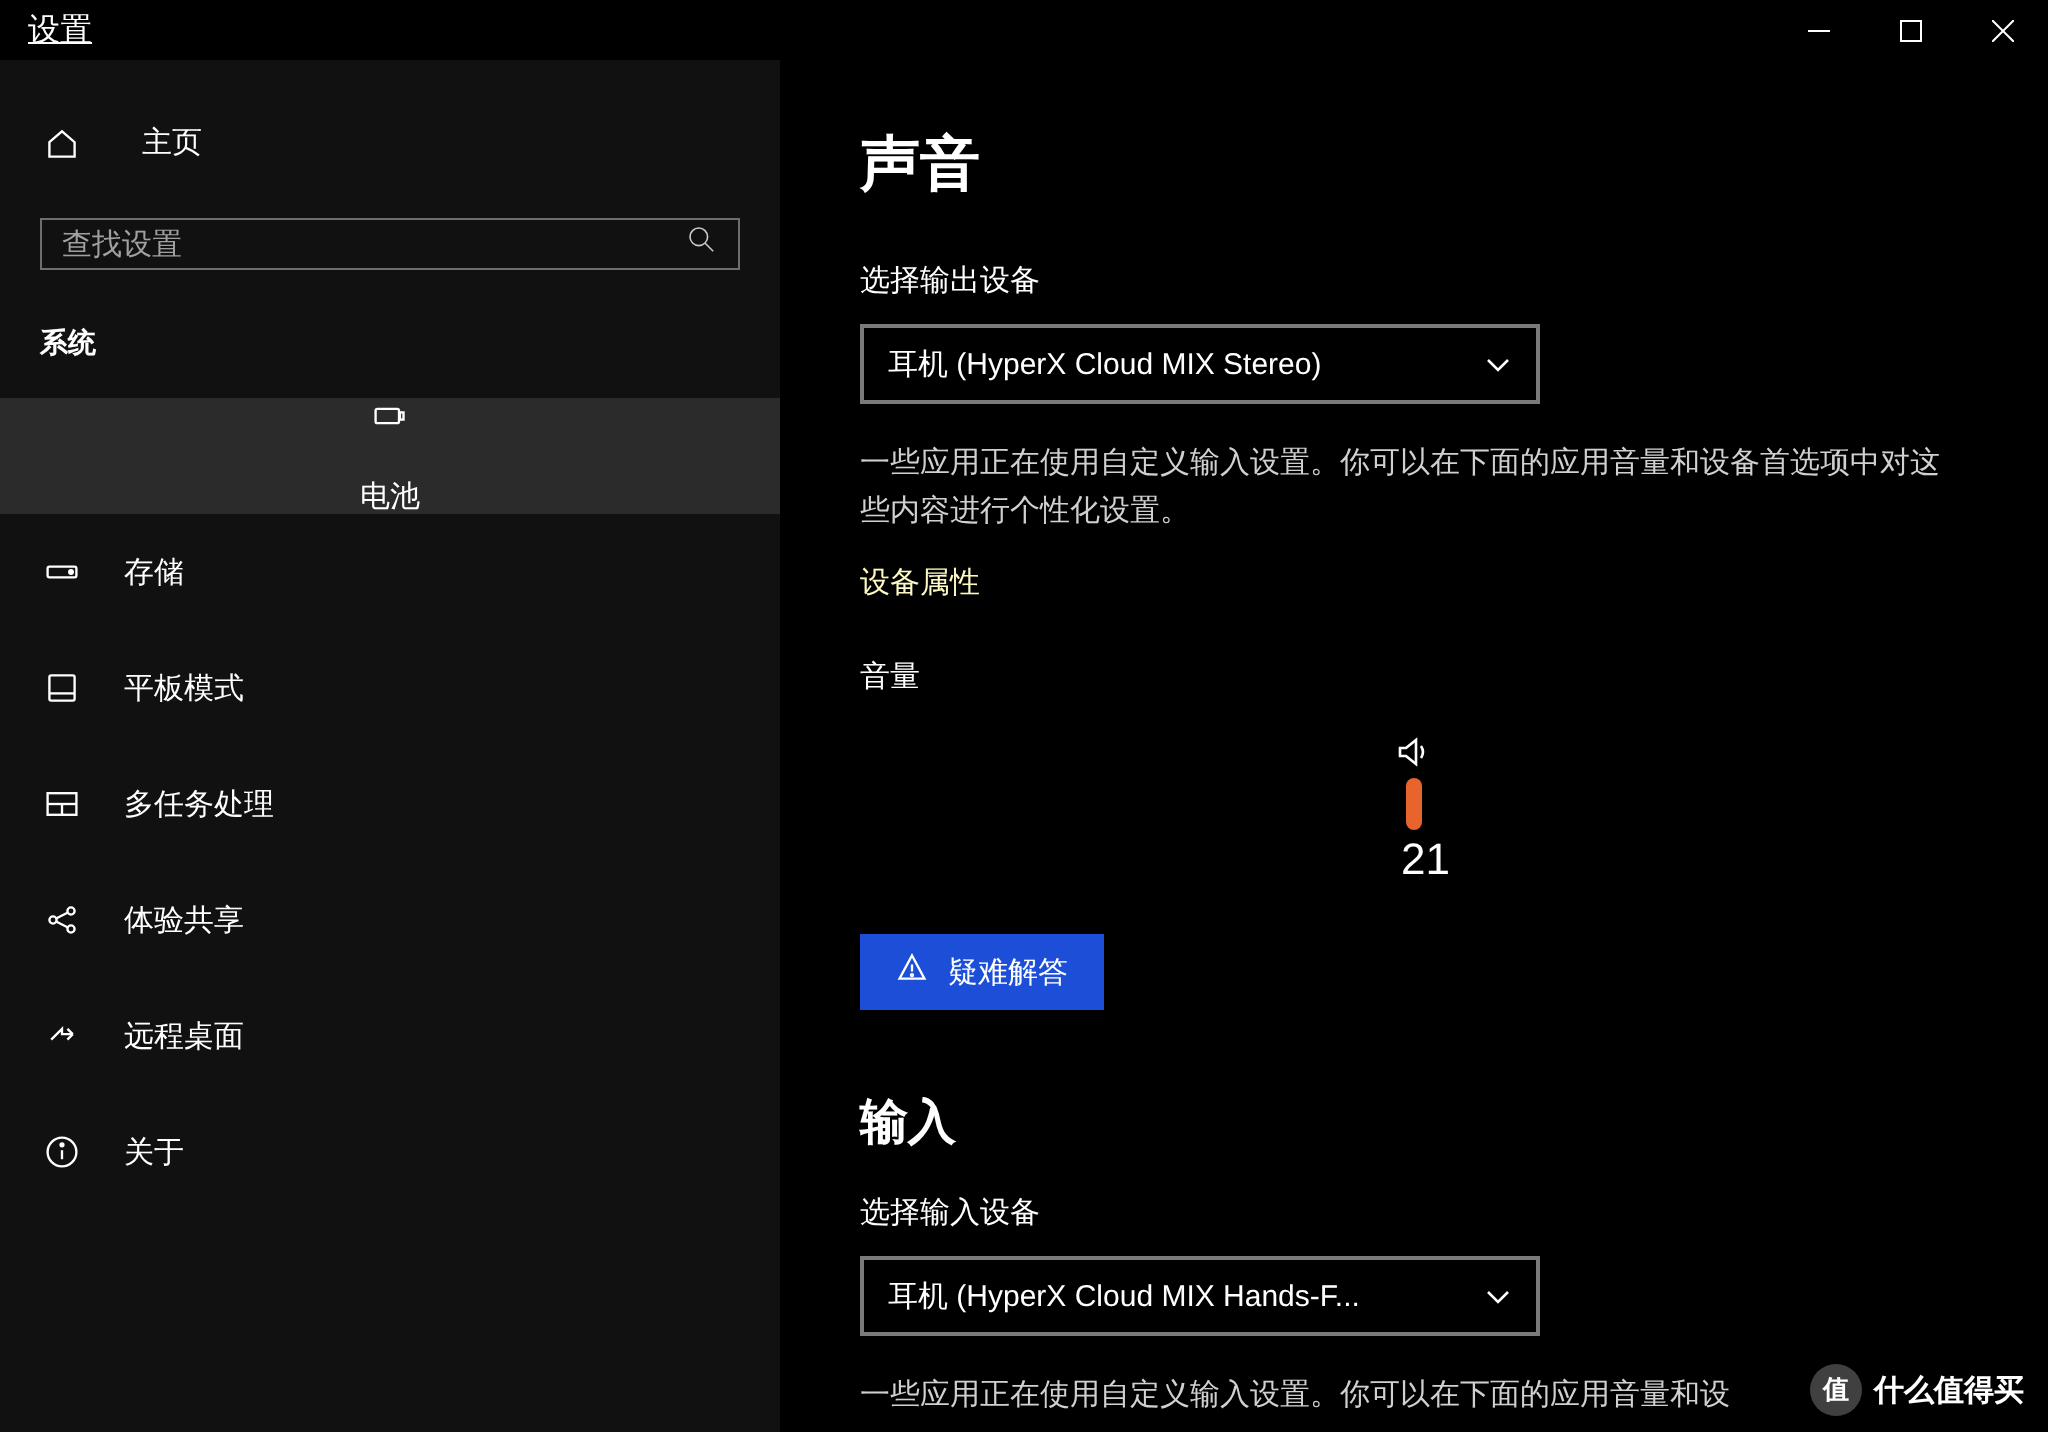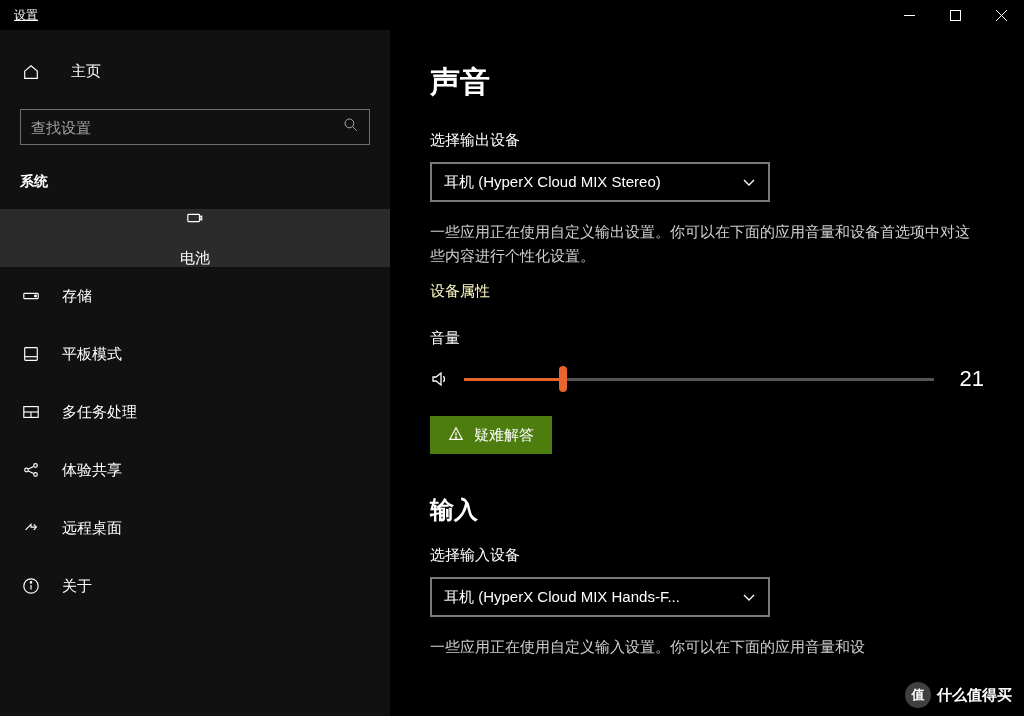--- a/index.html
+++ b/index.html
@@ -1,49 +1,49 @@
 <!DOCTYPE html>
 <html><head>
 <meta charset="utf-8">
 <style>
   * { box-sizing: border-box; margin: 0; padding: 0; }
   html, body { width: 1024px; height: 716px; overflow: hidden; background: #000; font-family: "Microsoft YaHei", "Segoe UI", sans-serif; color: #fff; }
   .titlebar { height: 30px; display: flex; align-items: center; background: #000; }
-  .titlebar .title { padding-left: 14px; font-size: 12px; color: #fff; text-decoration: underline; }
+  .titlebar .title { padding-left: 14px; font-size: 16px; color: #fff; text-decoration: underline; }
   .titlebar .spacer { flex: 1; }
   .winbtn { width: 46px; height: 30px; display: flex; align-items: center; justify-content: center; }
   .winbtn svg { stroke: #fff; fill: none; }
   .content { display: flex; height: calc(100% - 30px); }
   .sidebar { width: 390px; background: #111; display: flex; flex-direction: column; padding-top: 20px; }
   .home-row { display: flex; align-items: center; padding: 12px 22px; gap: 31px; font-size: 15px; }
   .search-wrap { margin: 16px 20px 18px 20px; }
-  .search-box { display: flex; align-items: center; border: 1px solid #6e6e6e; height: 36px; padding: 0 10px; }
+  .search-box { display: flex; align-items: center; border: 1px solid #6e6e6e; height: 26px; padding: 0 10px; }
   .search-box input { flex: 1; background: transparent; border: none; outline: none; color: #ccc; font-size: 15px; font-family: inherit; }
   .search-box input::placeholder { color: #a0a0a0; }
   .section-title { padding: 10px 20px 18px 20px; font-weight: 600; font-size: 14px; }
   .nav-list { flex: 1; overflow: hidden; }
   .nav-item { display: flex; align-items: center; gap: 22px; padding: 0 22px; height: 58px; font-size: 15px; color: #fff; }
   .nav-item.active { background: #2b2b2b; flex-direction: column; }
   .nav-icon { width: 18px; height: 18px; display: flex; align-items: center; justify-content: center; }
   .nav-icon svg { stroke: #fff; fill: none; stroke-width: 1.3; }
   .main { flex: 1; background: #000; padding: 32px 40px 0 40px; overflow: hidden; position: relative; }
   .page-title { font-size: 30px; font-weight: 600; margin-bottom: 28px; }
   .section-label { font-size: 15px; margin-bottom: 12px; color: #fff; }
   .dropdown { display: flex; align-items: center; justify-content: space-between; border: 2px solid #7a7a7a; height: 40px; width: 340px; padding: 0 12px; margin-bottom: 18px; font-size: 15px; }
   .dropdown .chev { width: 14px; height: 14px; }
   .desc-text { font-size: 15px; color: #d0d0d0; line-height: 1.6; max-width: 560px; margin-bottom: 14px; }
   .link-text { color: #fef9c3; font-size: 15px; margin-bottom: 28px; display: block; }
-  .volume-row { display: flex; align-items: center; gap: 14px; margin: 18px 0 24px 0; }
+  .volume-row { display: flex; align-items: center; gap: 14px; margin: 18px 0 24px 0; flex-direction: column; }
   .vol-icon { width: 20px; height: 20px; }
   .slider { position: relative; flex: 1; height: 20px; display: flex; align-items: center; }
   .slider-track { height: 3px; background: #555; width: 100%; position: relative; }
   .slider-fill { position: absolute; left: 0; top: 0; height: 100%; background: #e9632c; }
   .slider-thumb { position: absolute; width: 8px; height: 26px; background: #e9632c; border-radius: 4px; top: 50%; transform: translate(-50%, -50%); }
   .vol-value { font-size: 22px; min-width: 36px; text-align: right; }
-  .troubleshoot-btn { display: inline-flex; align-items: center; gap: 10px; background: #4d7c0f; border: none; color: #fff; height: 38px; padding: 0 18px; font-size: 15px; font-family: inherit; margin-bottom: 40px; }
+  .troubleshoot-btn { display: inline-flex; align-items: center; gap: 10px; background: #1d4ed8; border: none; color: #fff; height: 38px; padding: 0 18px; font-size: 15px; font-family: inherit; margin-bottom: 40px; }
   .h2 { font-size: 24px; font-weight: 700; margin-bottom: 20px; }
   .desc-text.cut { white-space: nowrap; overflow: hidden; }
   .watermark { position: absolute; right: 12px; bottom: 8px; display: flex; align-items: center; gap: 6px; font-size: 15px; font-weight: 600; color: #fff; }
   .watermark .badge { width: 26px; height: 26px; border-radius: 50%; background: rgba(255,255,255,0.25); display: flex; align-items: center; justify-content: center; font-size: 13px; }
 </style>
 </head>
 <body>
 
 <div class="titlebar">
   <div class="title">设置</div>
@@ -166,21 +166,21 @@
 
     <div class="section-label">选择输出设备</div>
     <div class="dropdown">
       <span>耳机 (HyperX Cloud MIX Stereo)</span>
       <span class="chev">
         <svg viewBox="0 0 14 14" width="14" height="14" stroke="#fff" fill="none" stroke-width="1.3">
             <polyline points="2,5 7,10 12,5"></polyline>
           </svg>
       </span>
     </div>
-    <div class="desc-text">一些应用正在使用自定义输出设置。你可以在下面的应用音量和设备首选项中对这些内容进行个性化设置。</div>
+    <div class="desc-text">一些应用正在使用自定义输入设置。你可以在下面的应用音量和设备首选项中对这些内容进行个性化设置。</div>
     <a class="link-text">设备属性</a>
 
     <div class="section-label">音量</div>
     <div class="volume-row">
       <span class="vol-icon">
         <svg viewBox="0 0 20 20" width="20" height="20" stroke="#fff" fill="none" stroke-width="1.3">
             <path d="M3 8 H6 L11 4 V16 L6 12 H3 Z"></path>
             <path d="M13.5 7 Q15.5 10 13.5 13"></path>
           </svg>
       </span>

